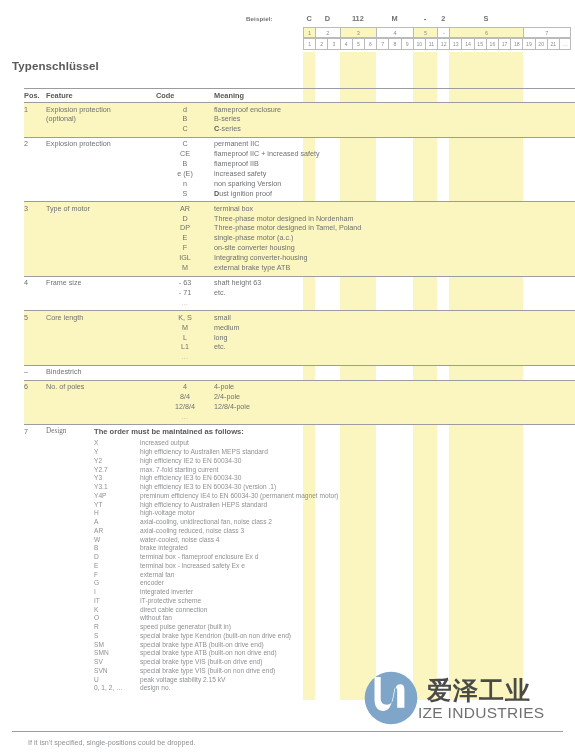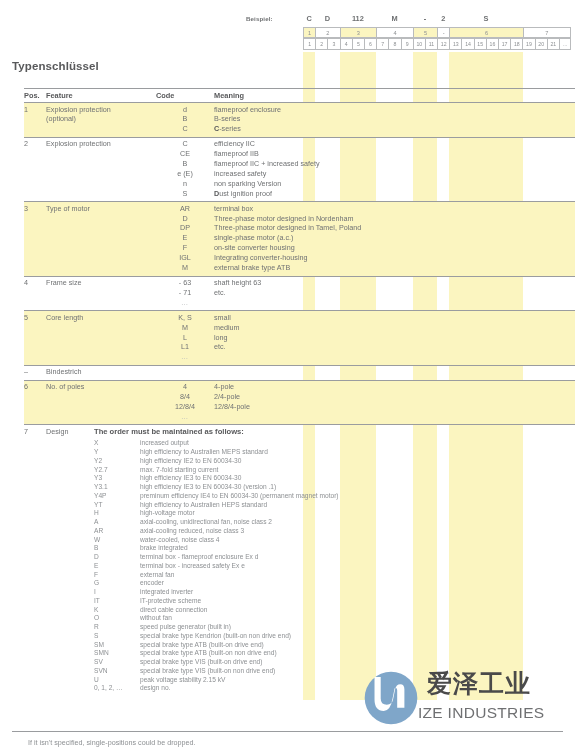--- a/index.html
+++ b/index.html
@@ -87,21 +87,21 @@
   }
   #footnote{
     position:absolute;left:28px;top:738px;
     font-size:7.2px;color:#8d9093;
   }
 
   
   #logo{position:absolute;left:363px;top:668px;width:205px;height:62px;z-index:3;}
   #logo-mark{position:absolute;left:0;top:2px;width:56px;height:56px;}
   #logo-cn{
-    position:absolute;left:64px;top:2px;
+    position:absolute;left:64px;top:9px;
     font-size:25px;font-weight:bold;color:#4a4a4a;
     letter-spacing:1px;line-height:28px;
     font-family:"DejaVu Sans", sans-serif;
   }
   #logo-en{
     position:absolute;left:55px;top:36px;
     font-size:15.5px;color:#6f7072;letter-spacing:.3px;
     font-family:"Liberation Sans", sans-serif;
   }
 </style>
@@ -197,23 +197,23 @@
         </div>
         <div class="c-code cell">
           <div class="sub">C</div>
           <div class="sub">CE</div>
           <div class="sub">B</div>
           <div class="sub">e (E)</div>
           <div class="sub">n</div>
           <div class="sub">S</div>
         </div>
         <div class="c-mean cell">
-          <div class="sub">efficiency IIC</div>
+          <div class="sub">permanent IIC</div>
+          <div class="sub">flameproof IIC + increased safety</div>
           <div class="sub">flameproof IIB</div>
-          <div class="sub">flameproof IIC + increased safety</div>
           <div class="sub">increased safety</div>
           <div class="sub">non sparking Version</div>
           <div class="sub"><b>D</b><span>ust ignition proof</span></div>
         </div>
       </div>
       <div class="trow top-rule hl">
         <div class="c-pos cell">3</div>
         <div class="c-feat cell">
           <div class="sub">Type of motor</div>
         </div>
@@ -293,21 +293,21 @@
         </div>
         <div class="c-mean cell">
           <div class="sub">4-pole</div>
           <div class="sub">2/4-pole</div>
           <div class="sub">12/8/4-pole</div>
           <div class="sub">&nbsp;</div>
         </div>
       </div>
       <div class="trow top-rule">
         <div class="c-pos cell">7</div>
-        <div class="cell" style="width: 48px; flex: 0 0 auto;">Design</div>
+        <div class="cell" style="width: 48px; flex: 0 0 auto; font-family: Liberation Serif, serif;">Design</div>
         <div style="flex: 1 1 0%;">
           <div id="design-head">The order must be maintained as follows:</div>
           <div class="dline">
             <div class="dcode">X</div>
             <div class="dtext">increased output</div>
           </div>
           <div class="dline">
             <div class="dcode">Y</div>
             <div class="dtext">high efficiency to Australien MEPS standard</div>
           </div>

